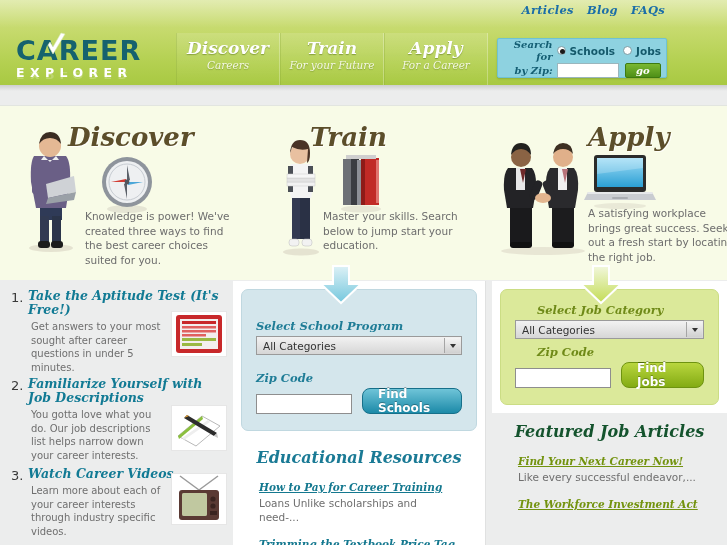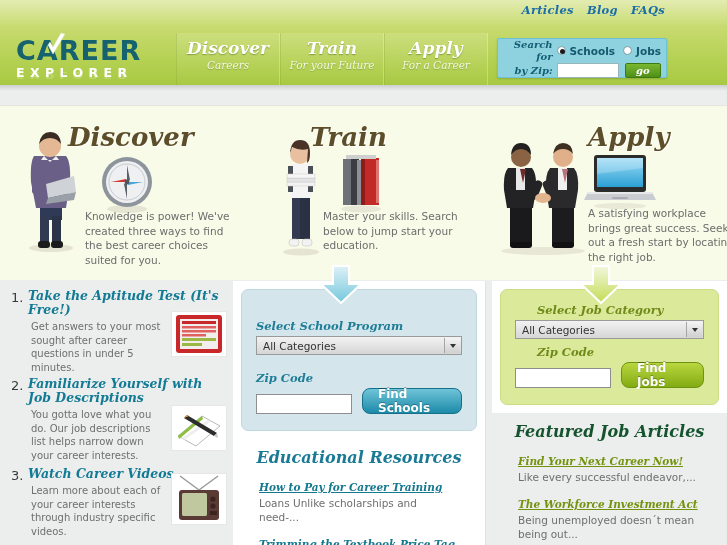--- a/index.html
+++ b/index.html
@@ -507,21 +507,20 @@
         </div>
       </div>
 
       <div class="sect-title green">Featured Job Articles</div>
       <div class="art green">
         <a href="#">Find Your Next Career Now!</a>
         <p>Like every successful endeavor,...</p>
       </div>
       <div class="art green">
         <a href="#">The Workforce Investment Act</a>
-        <p>Being unemployed doesn´t mean being out...</p>
       </div>
     </div>
 
     <svg class="arrow" style="left:318px;top:-16px" viewBox="0 0 46 40">
       <linearGradient id="arrB" x1="0" y1="0" x2="0" y2="1">
         <stop offset="0" stop-color="#ddf1f6"></stop>
           <stop offset="1" stop-color="#74c7dd"></stop>
       </linearGradient>
       <path d="M15 1 h16 v18 h12 L23 38 L3 19 h12 z" fill="url(#arrB)" stroke="#ffffff" stroke-width="2"></path>
     </svg>

